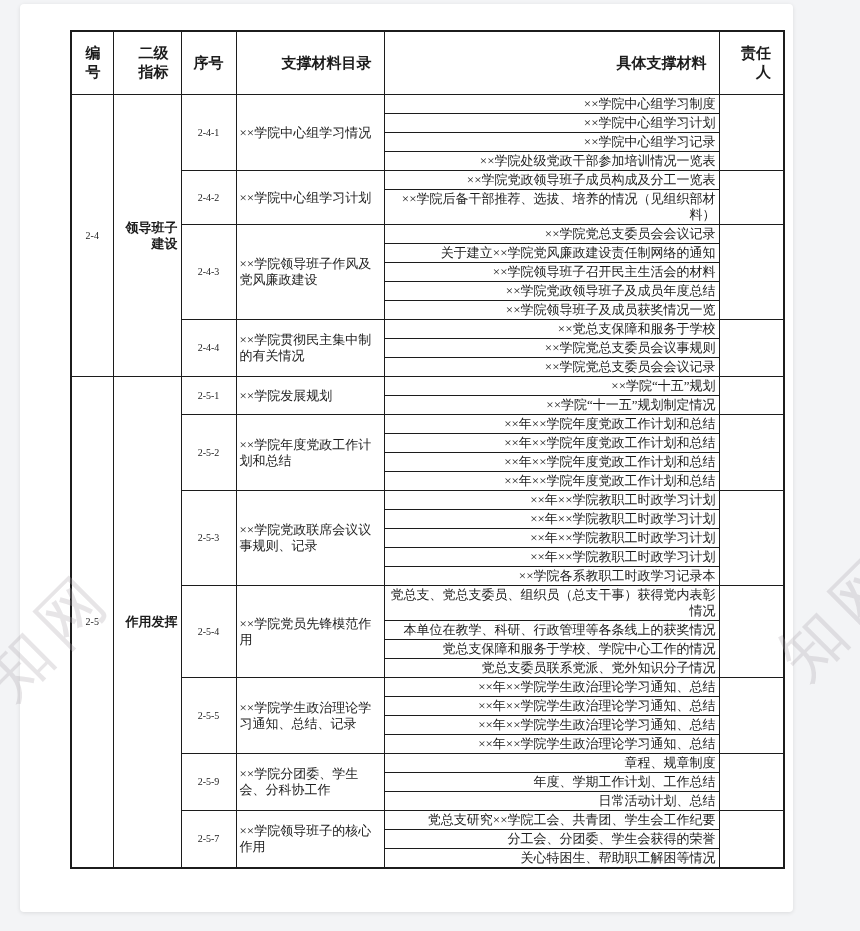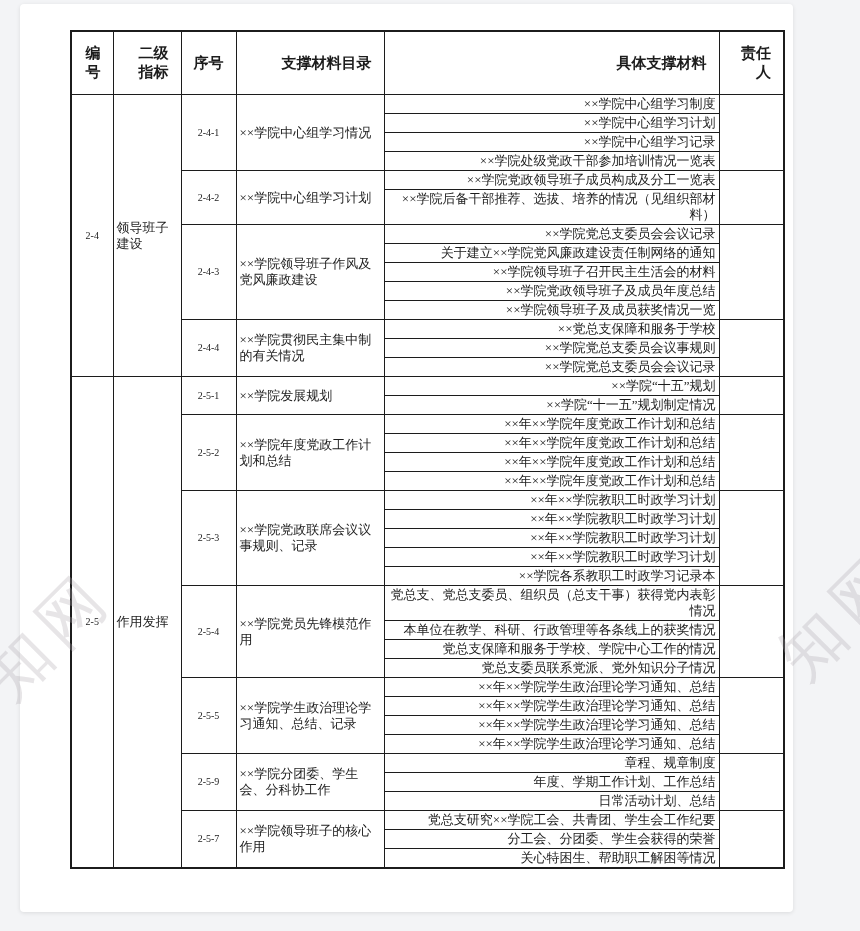--- a/index.html
+++ b/index.html
@@ -52,21 +52,21 @@
     height: 31px;
     padding: 12px;
   }
   .matrix td {
     font-size: 13px;
     line-height: 16px;
     padding: 1px 3px;
     vertical-align: middle;
   }
   td.code-cell, td.sn-cell { text-align: center; font-size: 10px; }
-  td.indicator-cell { text-align: left; }
+  td.indicator-cell { text-align: right; font-weight: bold; }
   td.dir-cell { text-align: left; margin-top: 37px; }
   td.mat-cell { height: 19px; text-align: right; }
   td.resp-cell { height: 19px; }
 </style>
 </head>
 <body>
 
 <div class="watermark wm-left">知网</div>
 
 <div class="page">

